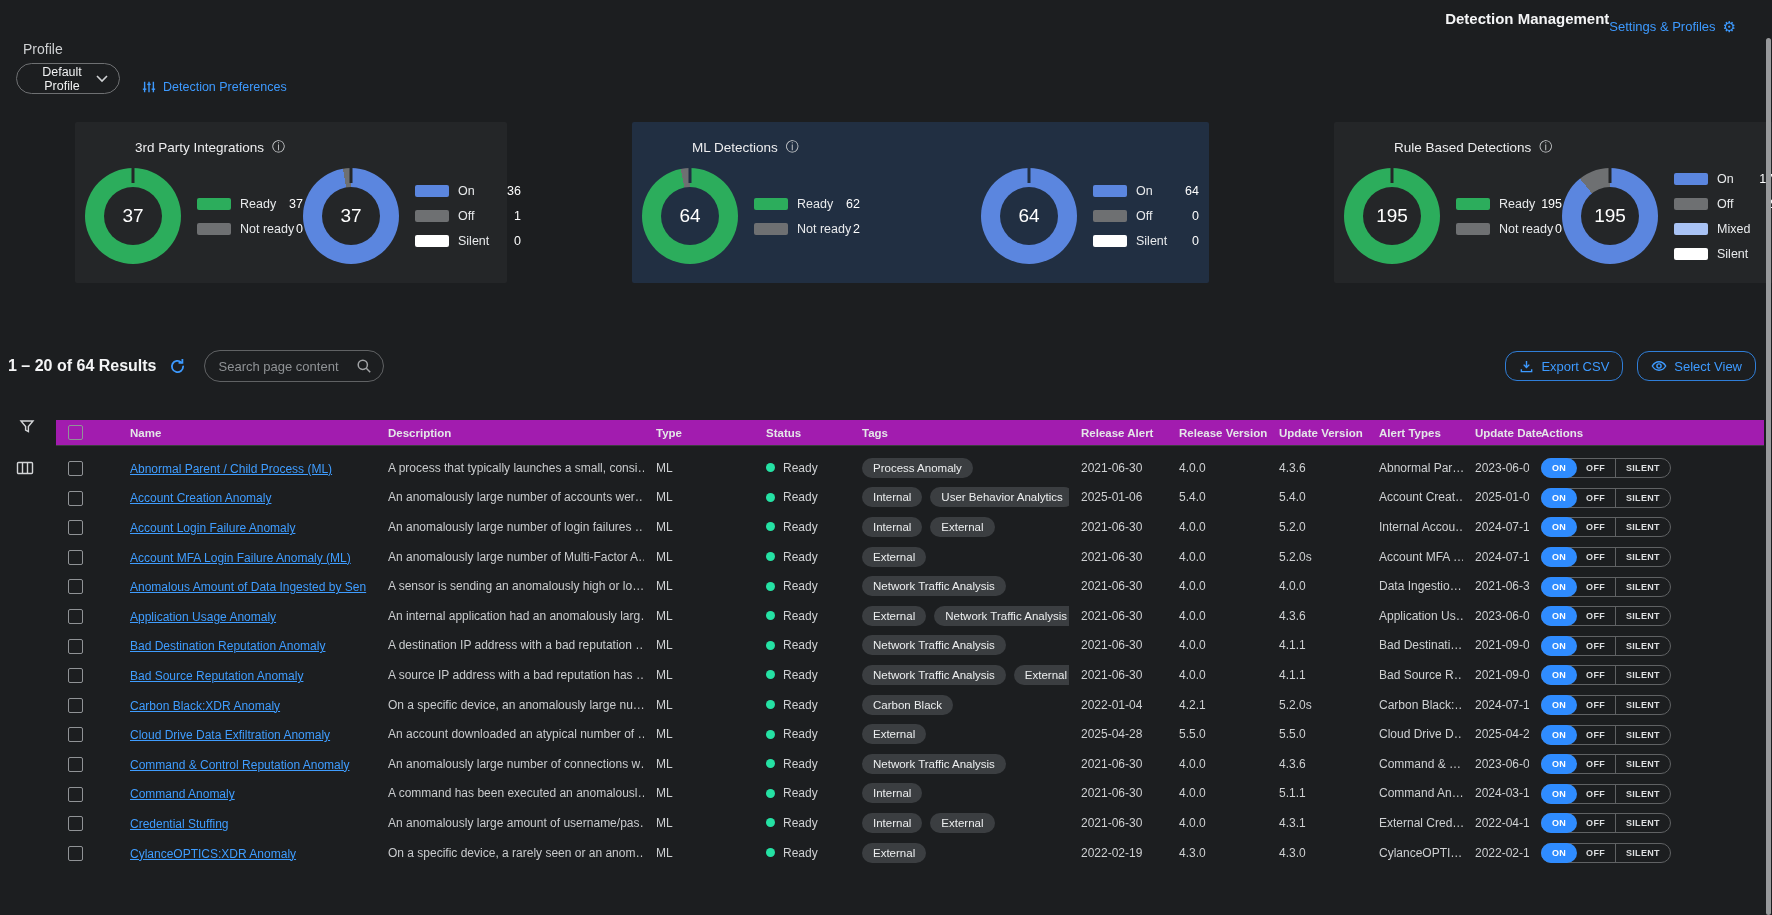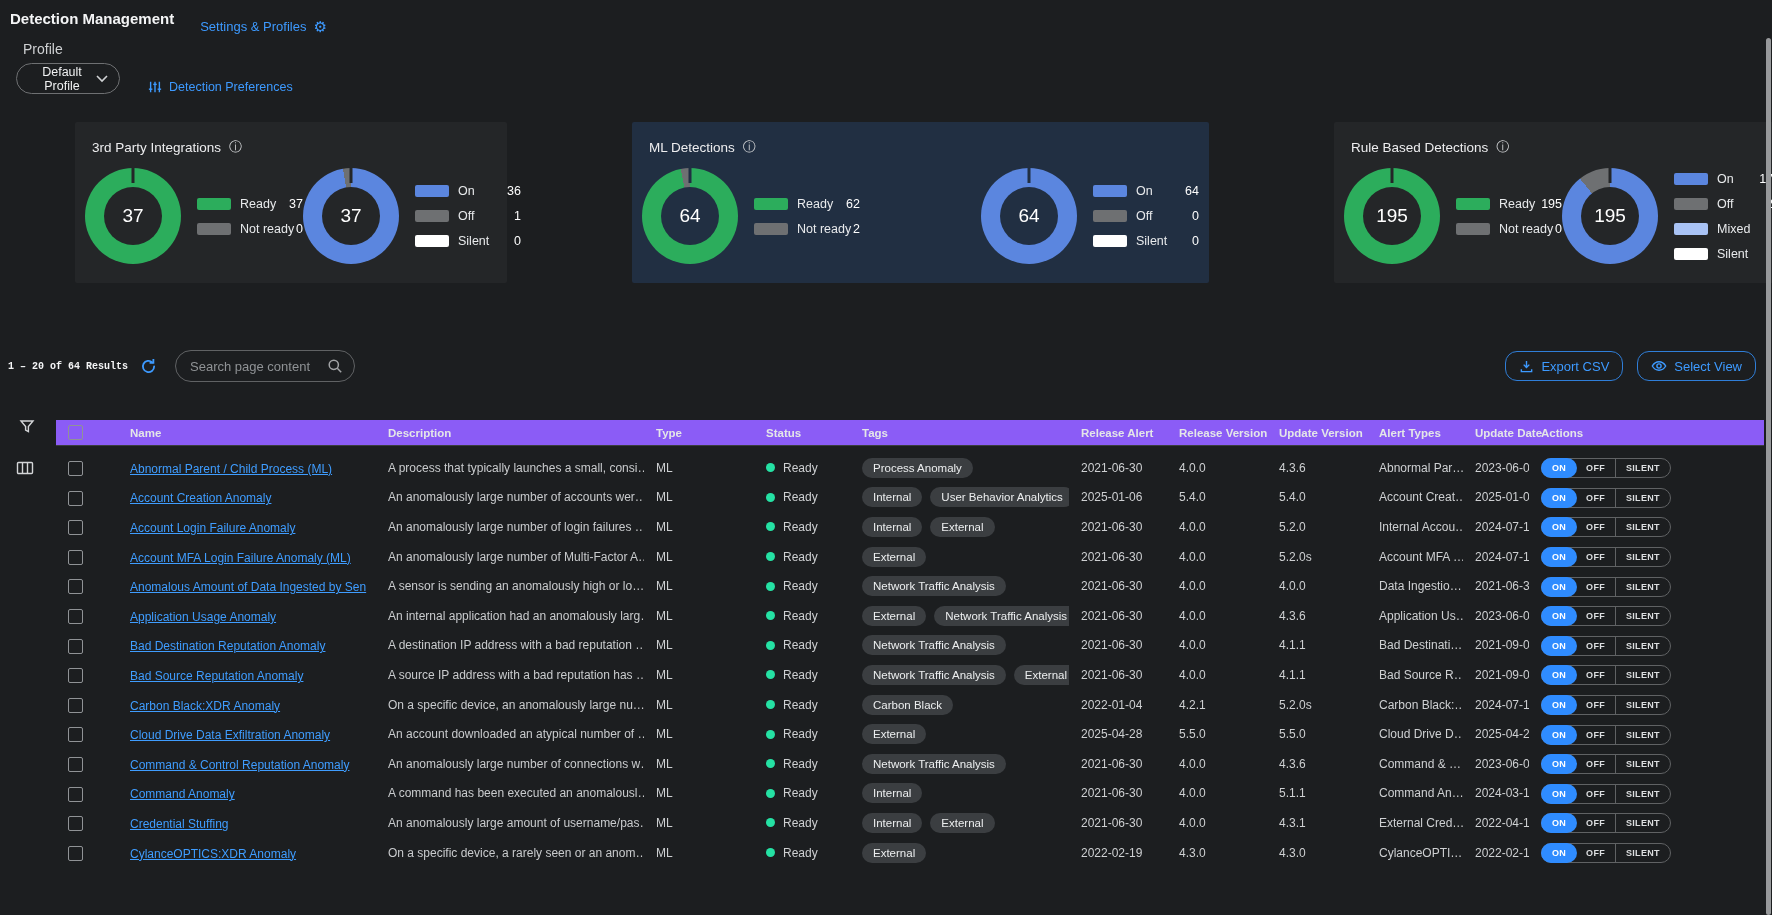--- a/index.html
+++ b/index.html
@@ -5,59 +5,59 @@
   * { margin:0; padding:0; box-sizing:border-box; }
   html,body { width:1772px; height:915px; }
   body {
     position:relative; background:#1c1e20; overflow:hidden;
     font-family:"Liberation Sans", sans-serif; color:#e8eaec;
   }
   a { cursor:pointer; }
 
   
   .topbar { position:absolute; top:0; left:0; right:36px; height:36px;
-    display:flex; align-items:center; justify-content:flex-start; padding-left:10px;gap:26px; }
+    display:flex; align-items:center; justify-content:flex-end; padding-left:10px; }
   .page-title { font-size:15px; font-weight:bold; color:#f4f5f6; }
   .blue-link { color:#3d9aff; font-size:13px; text-decoration:none; display:inline-flex; align-items:center; gap:7px;margin-top:17px; }
   .gear { font-size:15px; line-height:1; }
 
   
   .profile-area { position:absolute; top:41px; left:16px; }
   .profile-label { font-size:14px; color:#cfd1d3; margin-left:7px; }
-  .profile-row { display:flex; align-items:center; gap:28px; margin-top:6px; }
+  .profile-row { display:flex; align-items:center; gap:22px; margin-top:6px; }
   .profile-select { display:flex; align-items:center; justify-content:space-between;
     width:104px; height:31px; padding:0 11px; background:transparent;
     border:1px solid #6e7072; border-radius:16px; color:#f0f1f2; font-size:12.5px;
     font-family:"Liberation Sans",sans-serif; cursor:pointer; }
   .pref-link { font-size:12.5px; }
 
   
   .cards { position:absolute; top:122px; left:75px; display:flex; gap:125px; }
   .card { --cbg:#242628; background:var(--cbg); height:161px; border-radius:2px; cursor:pointer; }
   .card.selected { --cbg:#212f42; }
   .card.w1 { width:432px; } .card.w2 { width:577px; } .card.w3 { width:444px; }
   .card-title-row { display:flex; align-items:center; gap:8px; padding:16px 16px 0 17px; }
-  .card-title { font-size:13.5px; color:#ededef; }
+  .card-title { font-size:13.5px; color:#ededef;margin-left:43px; }
   .info { font-size:13px; color:#cfd1d3; cursor:pointer; }
   .card-content { display:flex; justify-content:space-between; align-items:center; padding:0 10px; margin-top:12px; }
   .donut-group { display:flex; align-items:center; gap:16px; }
   .donut { position:relative; width:96px; height:96px; border-radius:50%; flex:none; }
   .hole { position:absolute; left:50%; top:50%; transform:translate(-50%,-50%);
     width:58px; height:58px; border-radius:50%; background:var(--cbg);
     display:flex; align-items:center; justify-content:center; font-size:19px; color:#fff; }
   .notch { position:absolute; left:50%; top:0; transform:translateX(-50%); width:3px; height:15px; background:var(--cbg); }
   .legend { display:flex; flex-direction:column; gap:11px; width:106px; }
   .lrow { display:flex; align-items:center; }
   .sw { width:34px; height:12px; border-radius:2px; flex:none; }
   .llabel { margin-left:9px; font-size:12.5px; color:#e8eaec; white-space:nowrap; }
   .lvalue { margin-left:auto; font-size:12.5px; color:#fdfdfd; }
 
   
   .results-bar { position:absolute; top:348px; left:8px; right:16px; height:36px; display:flex; align-items:center; }
-  .summary { font-size:10px; font-weight:bold; color:#f4f5f6;font-family:Liberation Mono, monospace; }
+  .summary { font-size:16px; font-weight:bold; color:#f4f5f6; }
   .icon-btn { background:none; border:none; cursor:pointer; display:flex; align-items:center; }
   .refresh-btn { margin-left:12px; }
   .search-wrap { position:relative; margin-left:18px; }
   .search-wrap input { width:180px; height:32px; background:transparent; border:1px solid #606264;
     border-radius:16px; padding:0 34px 0 14px; color:#e8e8e8; font-size:13px; outline:none;
     font-family:"Liberation Sans",sans-serif; }
   .search-wrap input::placeholder { color:#8f9295; }
   .search-wrap svg { position:absolute; right:12px; top:8px; }
   .bar-spacer { flex:1; }
   .outline-btn { display:inline-flex; align-items:center; gap:7px; height:30px; padding:0 13px;
@@ -66,21 +66,21 @@
   .outline-btn + .outline-btn { margin-left:14px; }
 
   
   .gutter-icon { position:absolute; background:none; border:none; cursor:pointer; }
   .filter-btn { left:19px; top:419px; }
   .columns-btn { left:16px; top:461px; }
 
   
   .tgrid { display:grid; grid-template-columns:62px 258px 268px 110px 96px 219px 98px 100px 100px 96px 66px auto; align-items:center; }
   .thead { position:absolute; top:420px; left:56px; right:8px; height:26px;
-    background:#8b5cf6; border-bottom:1px solid #3b3d3f; }
+    background:#a21caf; border-bottom:1px solid #3b3d3f; }
   .thead .cell { font-size:11.5px; font-weight:bold; color:#e4e6e8; white-space:nowrap; overflow:visible; }
   .tbody { position:absolute; top:453px; left:56px; right:8px; }
   .trow { height:29.6px; }
   .cell { padding-left:12px; overflow:hidden; white-space:nowrap; }
   .checkbox { display:inline-block; width:15px; height:15px; border:1px solid #909396;
     border-radius:2px; cursor:pointer; vertical-align:middle; }
   .name-link { color:#3f9dff; font-size:12px; text-decoration:underline; }
   .cell-text { font-size:12px; color:#ced0d2; }
   .desc { font-size:12px; color:#c9cbcd; }
   .status-cell { display:flex; align-items:center; }

